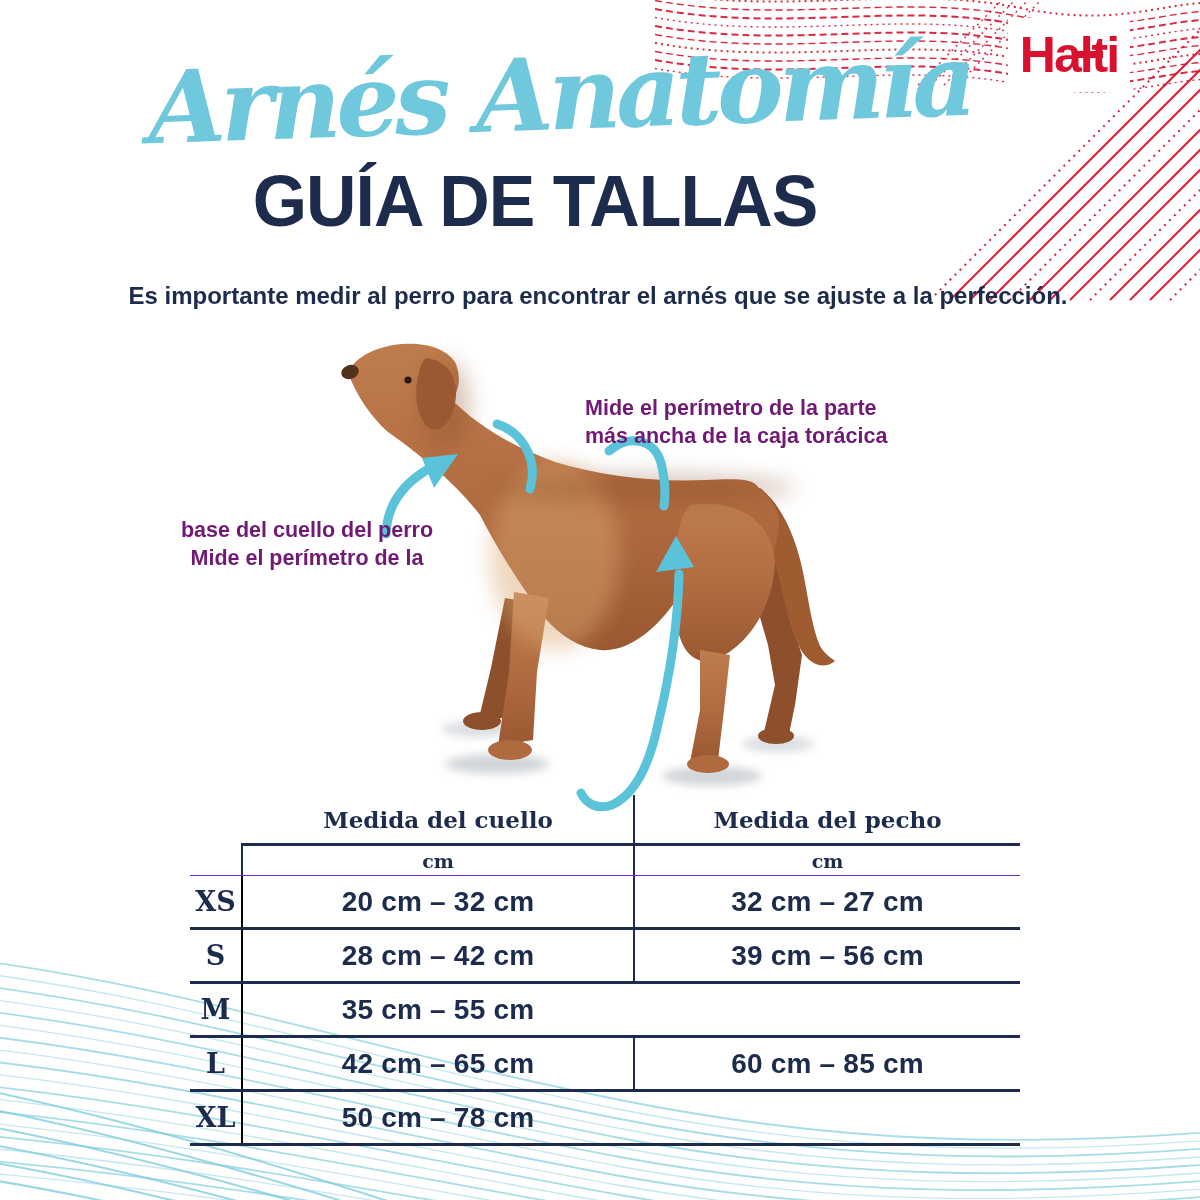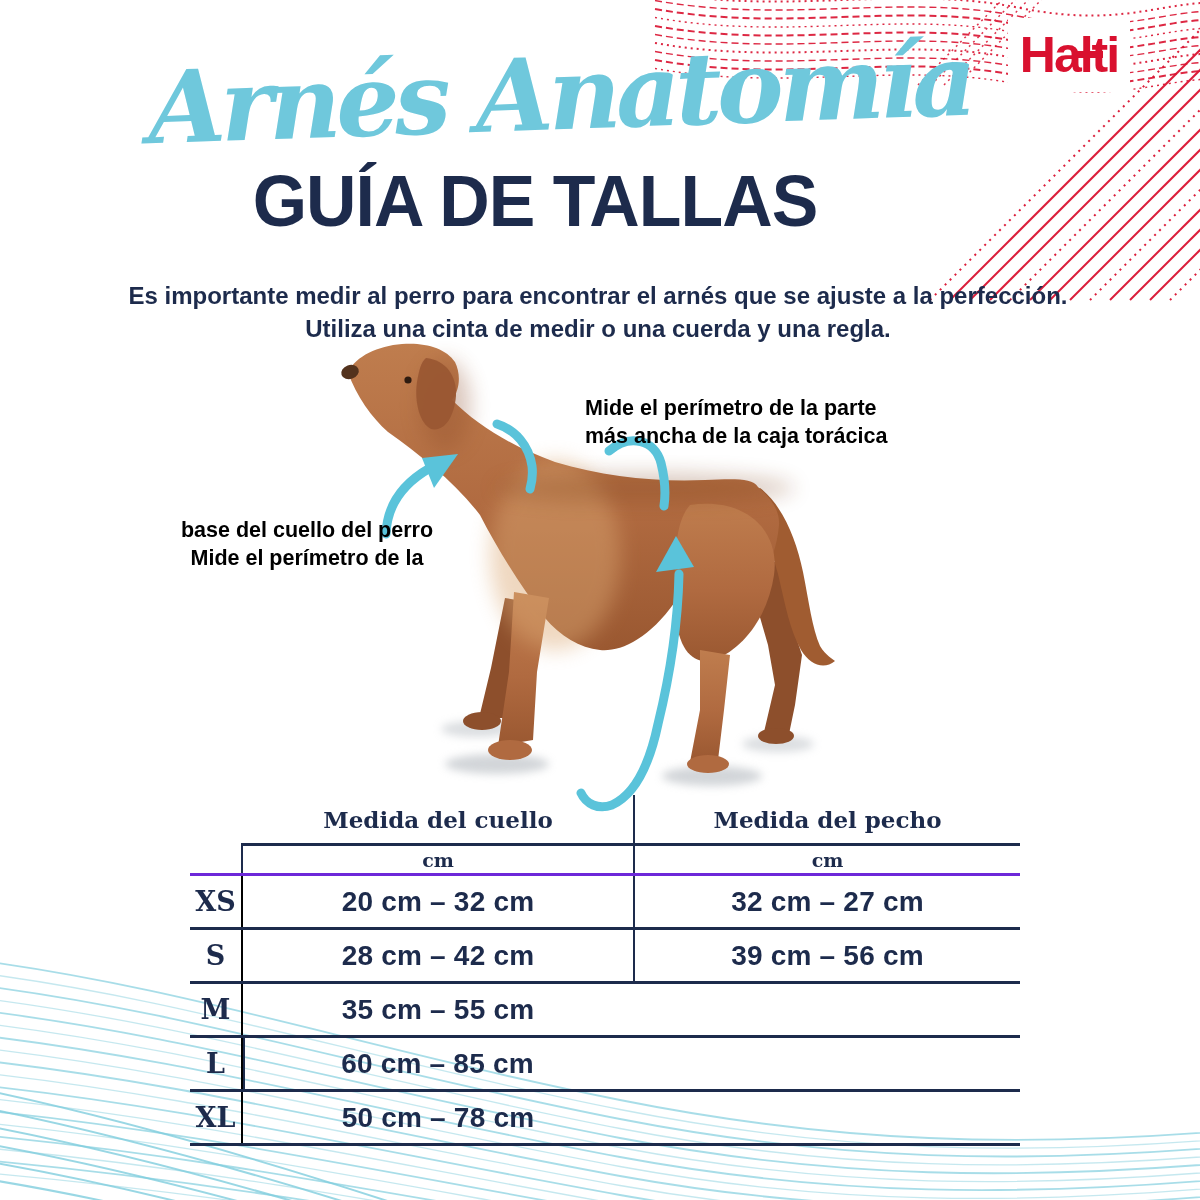--- a/index.html
+++ b/index.html
@@ -17,34 +17,34 @@
   .script-title{position:absolute;left:130px;top:34px;width:860px;text-align:center;
         font-family:"DejaVu Serif",serif;font-style:italic;font-weight:bold;
         font-size:100px;line-height:120px;color:#6fc8dc;letter-spacing:-5px;
         transform:rotate(-2deg);}
   .main-title{position:absolute;left:125px;top:164px;width:820px;text-align:center;
         font-weight:bold;font-size:72px;line-height:74px;color:#1d2b4c;letter-spacing:-1px;
         transform:scaleX(.97);}
   .intro{position:absolute;left:0;top:262px;width:1196px;text-align:center;
         font-weight:bold;font-size:24px;line-height:33px;color:#1d2b4c;margin-top:17px;}
 
-  .note{position:absolute;font-weight:bold;font-size:21.5px;line-height:28px;color:#000000;}
+  .note{position:absolute;font-weight:bold;font-size:21.5px;line-height:28px;color:#701a75;}
   .note-chest{left:585px;top:394px;width:330px;text-align:left;}
   .note-neck{left:178px;top:516px;width:258px;text-align:center;}
 
   
   .table{position:absolute;left:190px;top:795px;width:830px;}
   .trow{display:flex;box-sizing:border-box;}
   .tcell{box-sizing:border-box;display:flex;align-items:center;justify-content:center;}
   .c-size{width:53px;}
   .c-neck{width:390px;}
   .c-chest{width:387px;border-left:2px solid #1d2b4c;}
   .t-head{height:48px;}
   .t-head .c-size{border-right:none;}
-  .t-unit{height:33px;border-bottom:3px solid #6d28d9;}
+  .t-unit{height:33px;border-bottom:1px solid #6d28d9;}
   .t-unit .c-size{border-right:2px solid #1d2b4c;}
   .t-unit .c-neck{border-top:3px solid #1d2b4c;}
   .t-unit .c-chest{border-top:3px solid #1d2b4c;}
   .t-data{height:54px;border-bottom:3px solid #1d2b4c;}
   .t-data .c-size{border-right:2px solid #000000;}
   .th{font-family:"DejaVu Serif",serif;font-weight:bold;font-size:23px;text-align:right;}
   .unit{font-family:"DejaVu Serif",serif;font-weight:bold;font-size:19px;}
   .sz{font-family:"DejaVu Serif",serif;font-weight:bold;font-size:27px;}
   .val{font-weight:bold;font-size:28px;letter-spacing:0.2px;}
 </style>
@@ -115,21 +115,20 @@
 
   <div class="logo">
     <span class="logo-text">Halti</span>
     <span class="logo-bar"></span>
   </div>
 
   <div class="script-title">Arnés Anatomía</div>
   <div class="main-title">GUÍA DE TALLAS</div>
   <div class="intro">
     <div>Es importante medir al perro para encontrar el arnés que se ajuste a la perfección.</div>
-    <div>Utiliza una cinta de medir o una cuerda y una regla.</div>
   </div>
 
   <svg id="dog-svg" viewBox="0 0 1200 1200">
     <defs>
       <linearGradient id="gBody" x1="0" y1="0" x2="0" y2="1">
         <stop offset="0" stop-color="#bf7d4e"></stop>
         <stop offset="0.55" stop-color="#b06a40"></stop>
         <stop offset="1" stop-color="#9a5831"></stop>
       </linearGradient>
       <filter id="soft" x="-60%" y="-60%" width="220%" height="220%">
@@ -229,20 +228,21 @@
       <div class="tcell c-size sz">S</div>
       <div class="tcell c-neck val">28 cm – 42 cm</div>
       <div class="tcell c-chest val">39 cm – 56 cm</div>
     </div>
     <div class="trow t-data">
       <div class="tcell c-size sz">M</div>
       <div class="tcell c-neck val">35 cm – 55 cm</div>
     </div>
     <div class="trow t-data">
       <div class="tcell c-size sz">L</div>
+      <div class="tcell c-neck val">42 cm – 65 cm</div>
       <div class="tcell c-chest val">60 cm – 85 cm</div>
     </div>
     <div class="trow t-data">
       <div class="tcell c-size sz">XL</div>
       <div class="tcell c-neck val">50 cm – 78 cm</div>
     </div>
   </div>
 
 </div>
 

